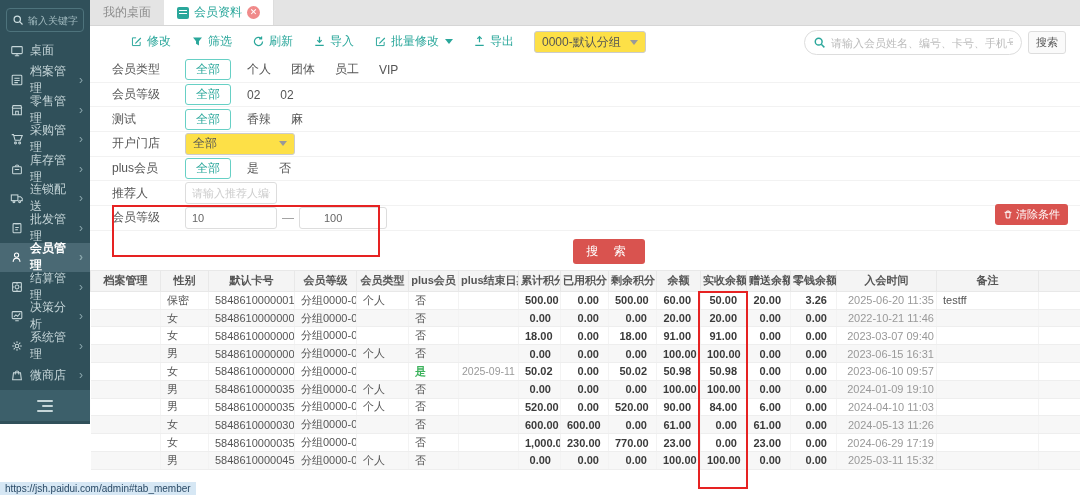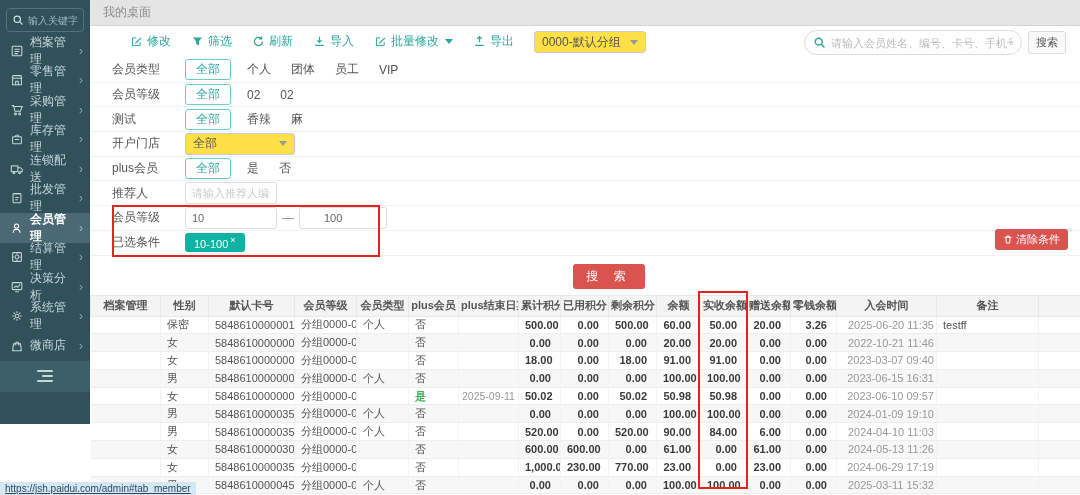--- a/index.html
+++ b/index.html
@@ -11,21 +11,21 @@
   .sidebar { position:absolute; left:0; top:0; width:90px; height:424px; background:#30505a; z-index:2; }
   .sb-search { margin:8px 6px 4px 6px; height:24px; border:1px solid #4e737c; border-radius:4px; display:flex; align-items:center; padding:0 5px; gap:4px; color:#cfdfe2; }
   .sb-search input { border:none; background:transparent; outline:none; width:54px; font-size:10px; color:#cfdfe2; }
   .sb-search input::placeholder { color:#9fb8bd; }
   .sb-menu { margin-top:2px; }
   .sb-item { height:29.5px; display:flex; align-items:center; gap:6px; padding:0 7px 0 10px; color:#c6d6d9; cursor:pointer; }
   .sb-item .chev { margin-left:auto; color:#8aa6ac; font-size:12px; }
   .sb-item.active { background:#4a6974; color:#fff; font-weight:bold; }
   .sb-collapse { height:31px; background:#3c5f6a; display:flex; align-items:center; justify-content:center; flex-direction:column; gap:3px; cursor:pointer; }
   .sb-collapse i { display:block; height:2px; background:#c6d6d9; border-radius:1px; }
-  .statusbar { position:absolute; left:0; bottom:0; height:13px; background:#d6e7f4; color:#2a4a66; font-size:10px; line-height:13px; padding:0 5px; z-index:6; white-space:nowrap;text-decoration:underline; }
+  .statusbar { position:absolute; left:0; bottom:0; height:13px; background:#d6e7f4; color:#2a4a66; font-size:10px; line-height:13px; padding:0 5px; z-index:6; white-space:nowrap; }
 
   
   .tabstrip { position:absolute; left:90px; right:0; top:0; height:26px; background:#e4e4e4; border-bottom:1px solid #d6d6d6; display:flex; align-items:stretch; z-index:1; }
   .tab { display:flex; align-items:center; gap:5px; padding:0 13px; font-size:12px; color:#8c8c8c; cursor:pointer; }
   .tab.active { background:#fff; color:#2aa79b; border-right:1px solid #ddd; }
   .tab-close { width:13px; height:13px; border-radius:50%; background:#f08a8a; color:#fff; font-size:9px; line-height:13px; text-align:center; cursor:pointer; }
   .tab-doc { width:12px; height:12px; background:#2aa79b; border-radius:2px; position:relative; }
   .tab-doc:before { content:""; position:absolute; left:2px; top:3px; width:8px; height:1.5px; background:#fff; box-shadow:0 3px 0 #fff; }
 
   
@@ -83,20 +83,29 @@
           <circle cx="7" cy="7" r="4.2"></circle>
           <path d="M10.2 10.2L14 14"></path>
         </svg>
       </span>
     <input placeholder="输入关键字" style="">
   </div>
   <div class="sb-menu" id="sb-menu">
       <div class="sb-item">
         <span>
           <svg width="14" height="14" viewBox="0 0 16 16" fill="none" stroke="currentColor" stroke-width="1.2">
+            <rect x="2" y="3" width="12" height="8" rx="1"></rect>
+            <path d="M5.5 13.5h5M8 11v2.5"></path>
+          </svg>
+        </span>
+        <span>桌面</span>
+      </div>
+      <div class="sb-item">
+        <span>
+          <svg width="14" height="14" viewBox="0 0 16 16" fill="none" stroke="currentColor" stroke-width="1.2">
             <rect x="2.5" y="2.5" width="11" height="11" rx="1"></rect>
             <path d="M5 6h6M5 8.5h6M5 11h4"></path>
           </svg>
         </span>
         <span>档案管理</span>
         <span class="chev">›</span>
       </div>
       <div class="sb-item">
         <span>
           <svg width="14" height="14" viewBox="0 0 16 16" fill="none" stroke="currentColor" stroke-width="1.2">
@@ -206,20 +215,25 @@
       <i style="display:block;width:11px;height:2px;background:#c6d6d9;margin-bottom:3px;margin-left:5px;"></i>
       <i style="display:block;width:16px;height:2px;background:#c6d6d9;"></i>
     </span>
   </div>
 </div>
 <div class="statusbar">https://jsh.paidui.com/admin#tab_member</div>
 
 <div class="tabstrip">
   <div class="tab">
     <span>我的桌面</span>
+  </div>
+  <div class="tab active">
+    <span class="tab-doc"></span>
+    <span>会员资料</span>
+    <span class="tab-close">✕</span>
   </div>
 </div>
 
 <div class="content">
 
   <div class="toolbar">
     <span id="tb-buttons"><span class="tb-btn">
           <span>
             <svg width="13" height="13" viewBox="0 0 16 16" fill="none" stroke="currentColor" stroke-width="1.2">
               <path d="M12.5 8.5v4.5H3V3.5h4.5"></path>
@@ -319,24 +333,20 @@
       </div>
       <div class="frow">
         <span class="flabel">推荐人</span>
         <input class="finput" placeholder="请输入推荐人编号" style="">
       </div>
       <div class="frow">
         <span class="flabel">会员等级</span>
         <input class="finput" value="10" style="">
         <span class="range-dash">—</span>
         <input class="finput" style="width: 88px; padding-left: 24px;" value="100">
-      </div>
-      <div class="frow">
-        <span class="flabel">已选条件</span>
-        <span class="ftag"><span>10-100</span><sup>×</sup></span>
       </div>
       <button class="clear-btn">
       <span>
           <svg width="10" height="11" viewBox="0 0 16 16" fill="none" stroke="#fff" stroke-width="1.6">
             <path d="M2.5 4.5h11M6 4V2.5h4V4M4.5 4.5l.8 9h5.4l.8-9"></path>
           </svg>
         </span>
       <span>清除条件</span>
     </button>
   </div>

